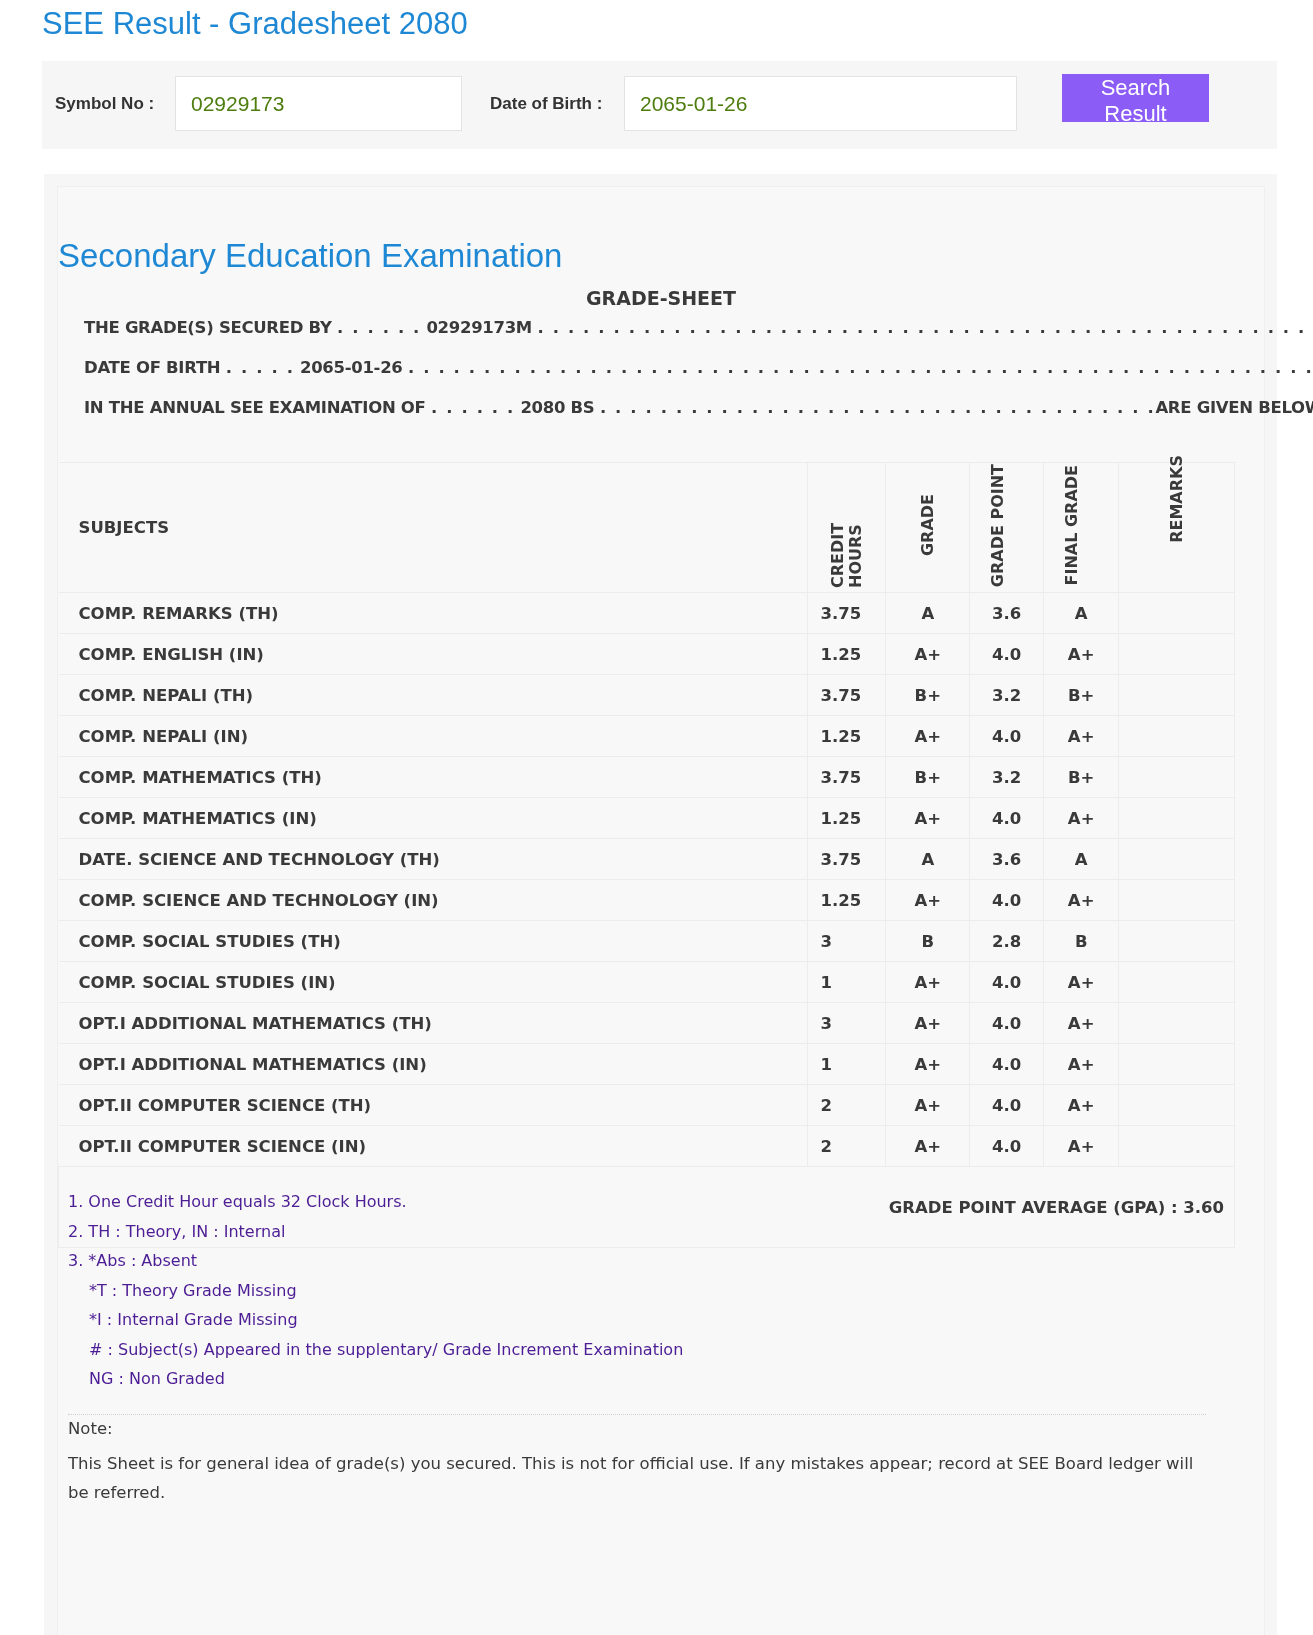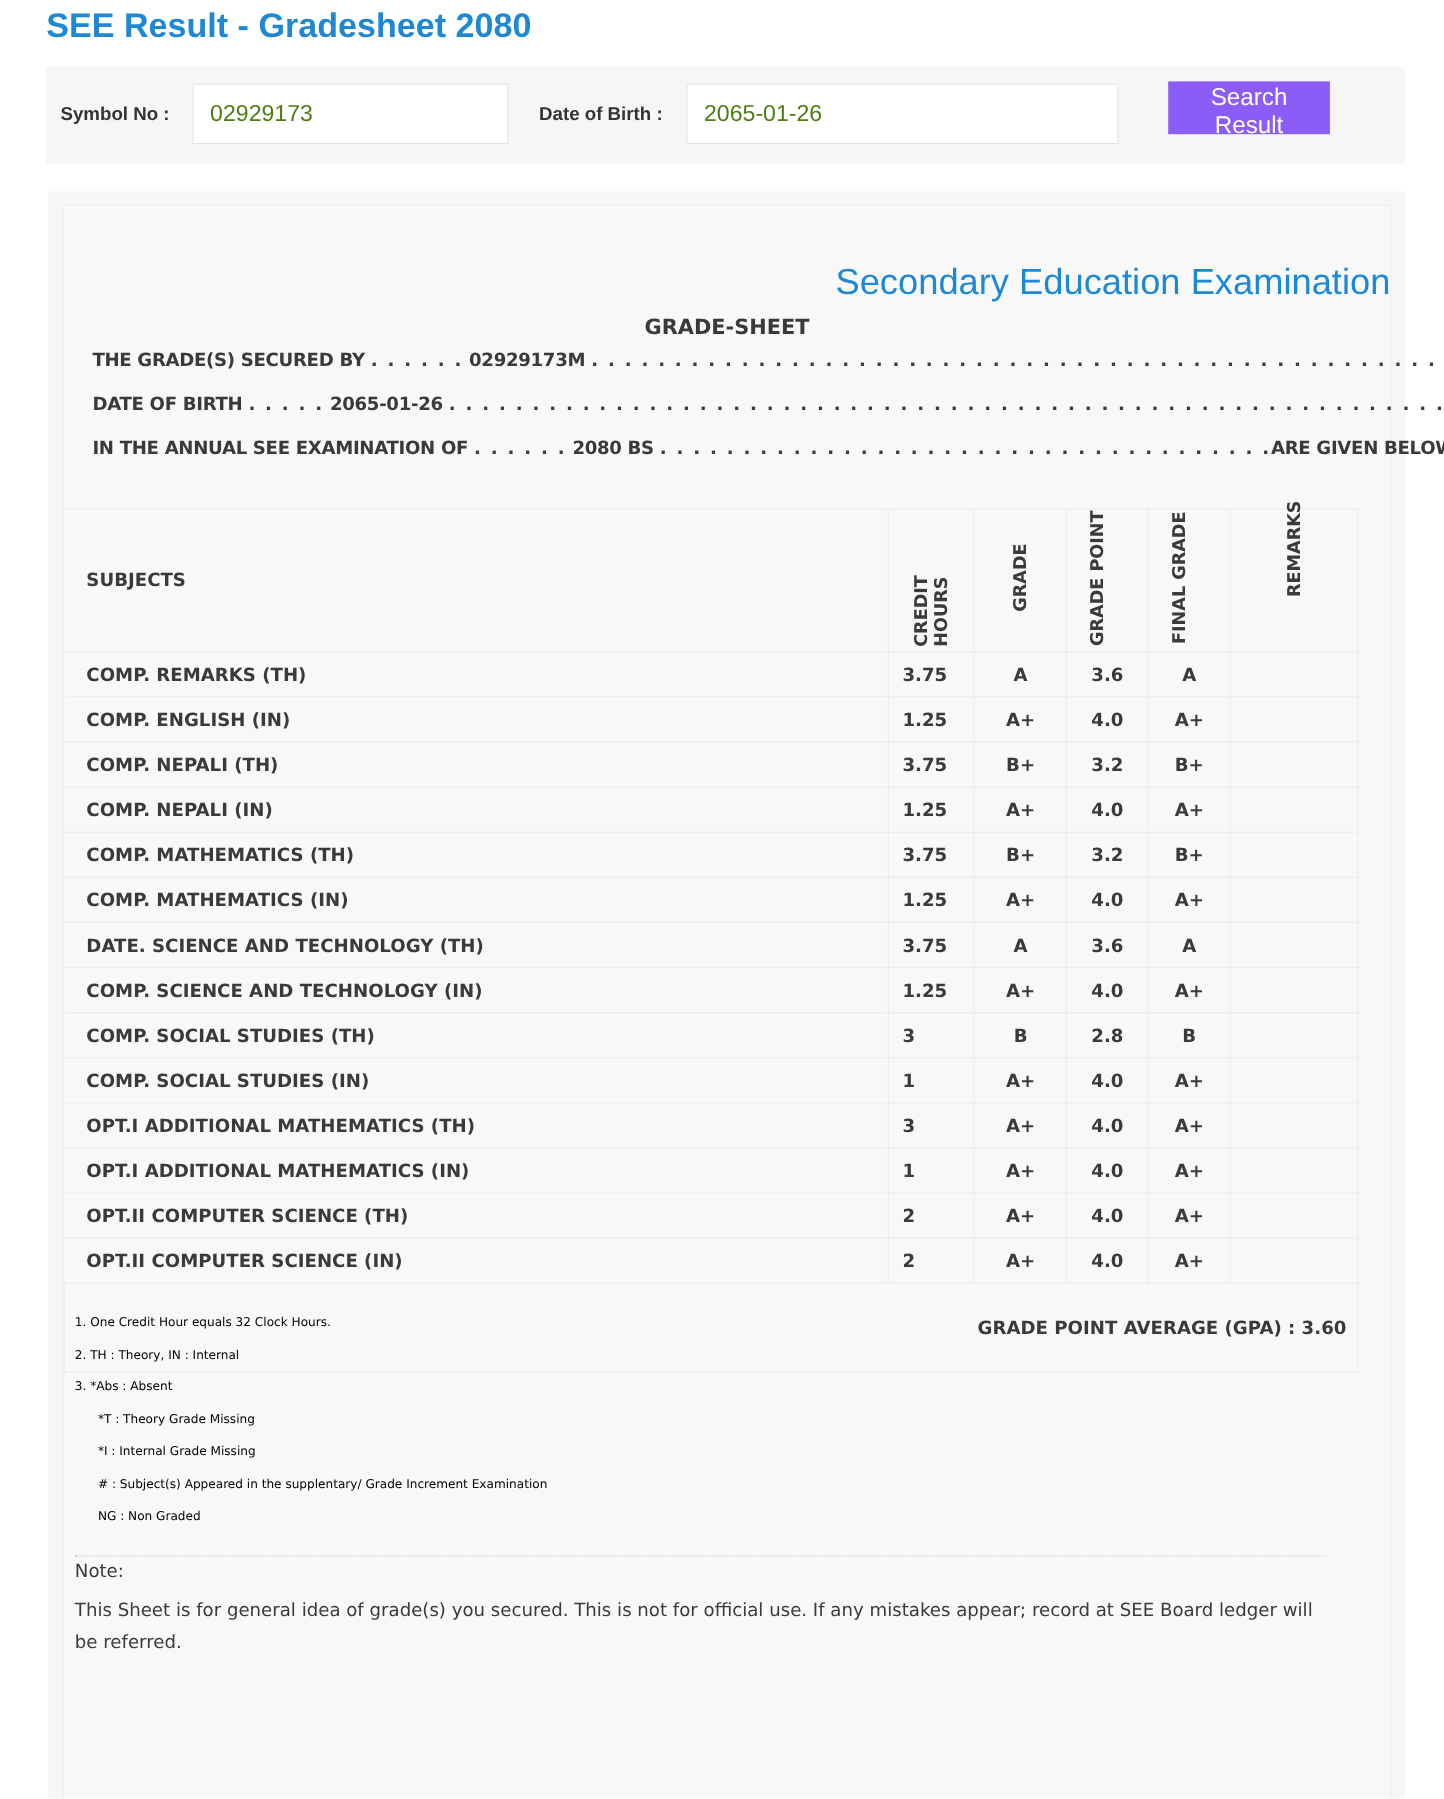--- a/index.html
+++ b/index.html
@@ -1,39 +1,39 @@
 <!DOCTYPE html>
 <html><head>
 <meta charset="utf-8">
 <style>
   html, body { margin: 0; padding: 0; background: #ffffff; }
   body { width: 1313px; height: 1635px; position: relative; overflow: hidden;
          font-family: "DejaVu Sans", sans-serif; color: #3a3a3a; }
 
   .page-title { position: absolute; left: 42px; top: 6px; margin: 0;
-    font-family: "Liberation Sans", sans-serif; font-weight: bold;
+    font-family: "Liberation Sans", sans-serif; font-weight: normal;
     font-size: 31px; color: #1e88d4; letter-spacing: 0px; }
 
   .search-bar { position: absolute; left: 42px; top: 61px; width: 1235px; height: 88px;
     background: #f6f6f6; }
   .search-bar .lbl { position: absolute; top: 33px; font-family: "Liberation Sans", sans-serif;
     font-weight: bold; font-size: 17px; color: #333; }
   .search-bar .inp { position: absolute; top: 15px; height: 55px; box-sizing: border-box;
     border: 1px solid #e3e3e3; background: #fff; font-family: "Liberation Sans", sans-serif;
     font-size: 21px; color: #4d7c0f; padding: 0 15px; line-height: 53px; outline: none; }
   .btn { position: absolute; left: 1050px; top: 16px; width: 147px; height: 48px;
     background: #8b5cf6; color: #fff; border: none; font-family: "Liberation Sans", sans-serif;
     font-size: 22px; cursor: pointer; margin-left: 16px; }
 
   .sheet-outer { position: absolute; left: 44px; top: 174px; width: 1233px; height: 1461px;
     background: #f6f6f6; }
   .sheet { position: absolute; left: 13px; top: 12px; width: 1208px; height: 1449px;
     background: #f8f8f8; border: 1px solid #efefef; border-bottom: none; box-sizing: border-box; }
 
-  .exam-title { position: absolute; left: 0; width: 100%; top: 50px; text-align: right;
+  .exam-title { position: absolute; left: 0; width: 100%; top: 50px; text-align: left;
     font-family: "Liberation Sans", sans-serif; font-size: 33px; color: #1e88d4; margin: 0; font-weight: normal; }
   .sub-title { position: absolute; left: 0; width: 100%; top: 100px; text-align: center;
     font-weight: bold; font-size: 19px; color: #3a3a3a; font-family: "DejaVu Sans", sans-serif; }
 
   .info-line { position: absolute; left: 26px; font-size: 16.5px; font-weight: bold; color: #3a3a3a;
     white-space: nowrap; letter-spacing: -0.3px; }
   .info-line .dots { font-weight: bold; letter-spacing: 1.6px; }
 
   table.grades { position: absolute; left: 0; top: 275px; width: 1177px; border-collapse: collapse; }
   table.grades td, table.grades th { border: 1px solid #ececec; padding: 0; }
@@ -42,21 +42,21 @@
   table.grades td.subj { text-align: left; padding-left: 20px; height: 40px; font-size: 16.5px;
     font-weight: bold; border-left: none; white-space: nowrap; }
   table.grades td.num { font-size: 16.5px; font-weight: bold; }
   td.credit { text-align: left; padding-left: 12px !important; }
   td.center { text-align: center; }
   .vert { writing-mode: vertical-rl; transform: rotate(180deg); display: inline-block;
     font-size: 16px; line-height: 18px; text-align: left; }
   .gpa-row td { height: 80px; text-align: right; padding-right: 10px !important; font-weight: bold;
     font-size: 16.5px; border-left: none; border-right: none; }
 
-  .legend { position: absolute; left: 10px; top: 1000px; font-size: 11px; color: #000000; }
+  .legend { position: absolute; left: 10px; top: 1000px; font-size: 16px; color: #4c1d95; }
   .legend div { height: 29.5px; line-height: 29.5px; white-space: nowrap; }
   .legend .indent { padding-left: 21px; }
   .note-sep { position: absolute; left: 10px; top: 1227px; width: 1138px; border-top: 1px dotted #cfcfcf; }
   .note-label { position: absolute; left: 10px; top: 1232px; font-size: 16.5px; }
   .note-text { position: absolute; left: 10px; top: 1262px; width: 1140px; font-size: 16.5px; line-height: 29px; }
 </style>
 </head>
 <body>
 
 <h1 class="page-title">SEE Result - Gradesheet 2080</h1>

